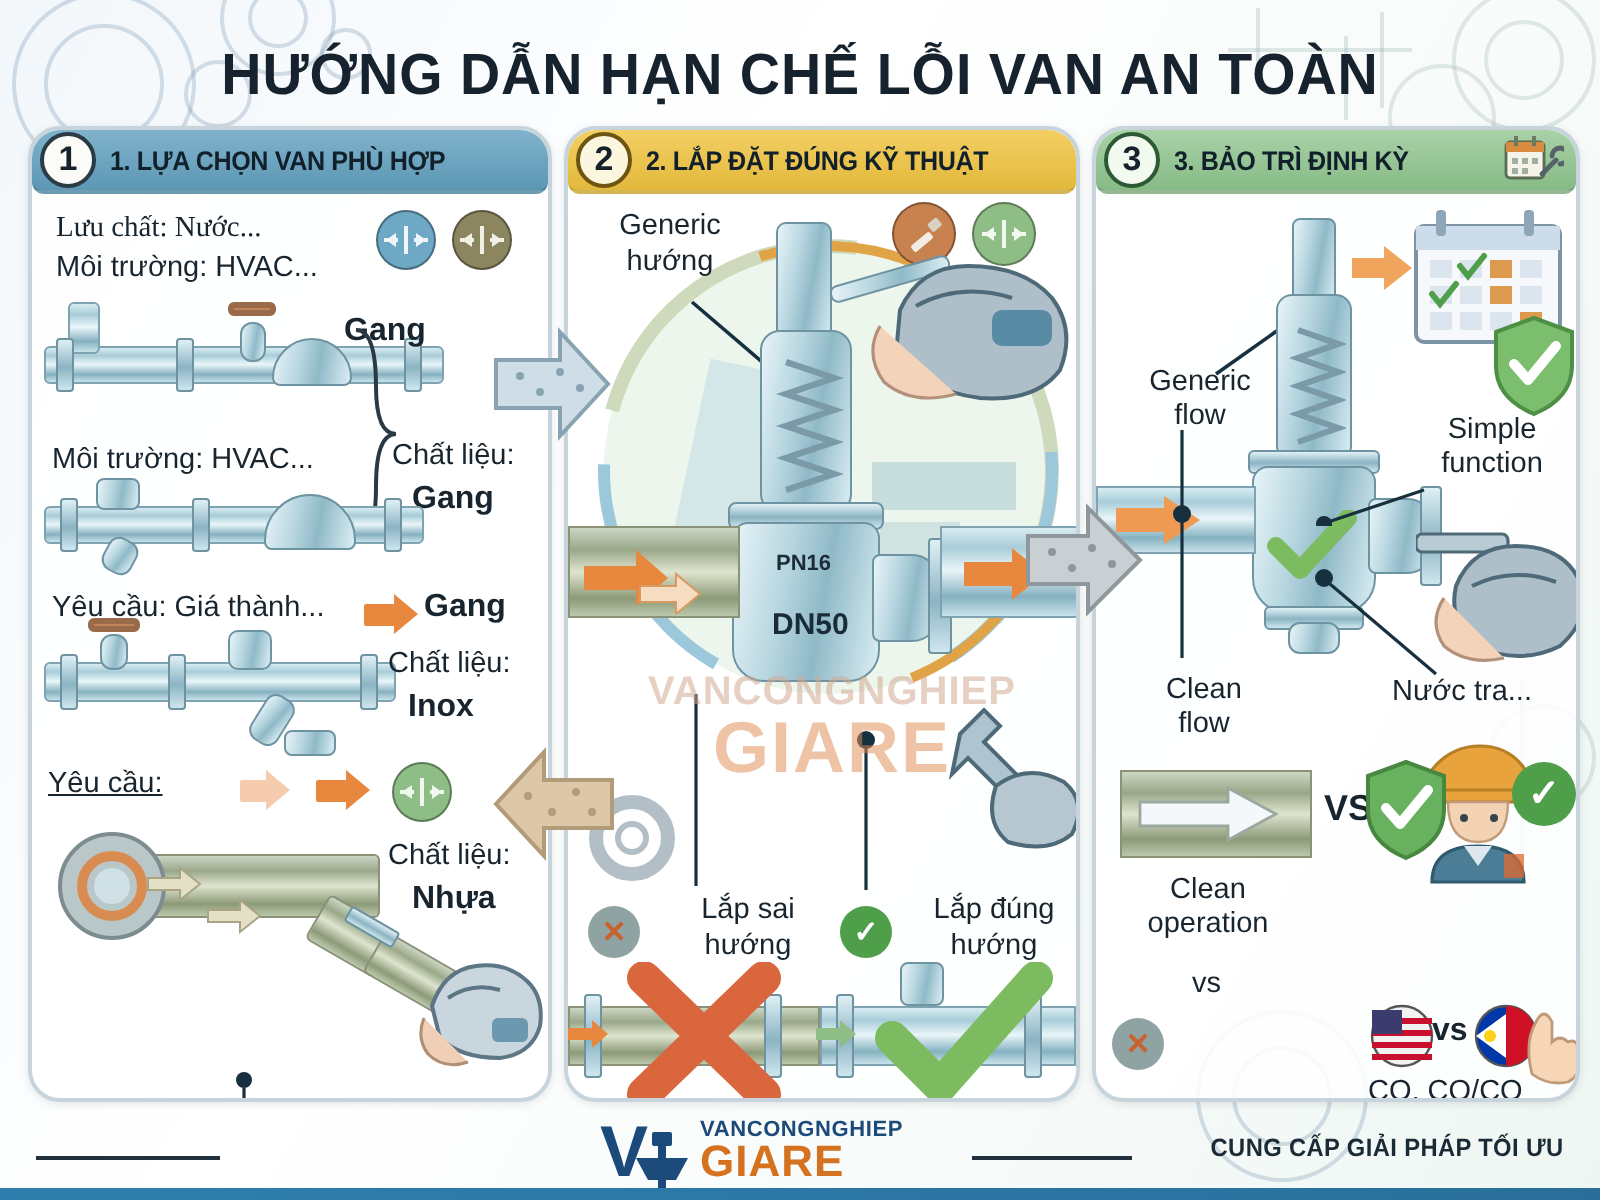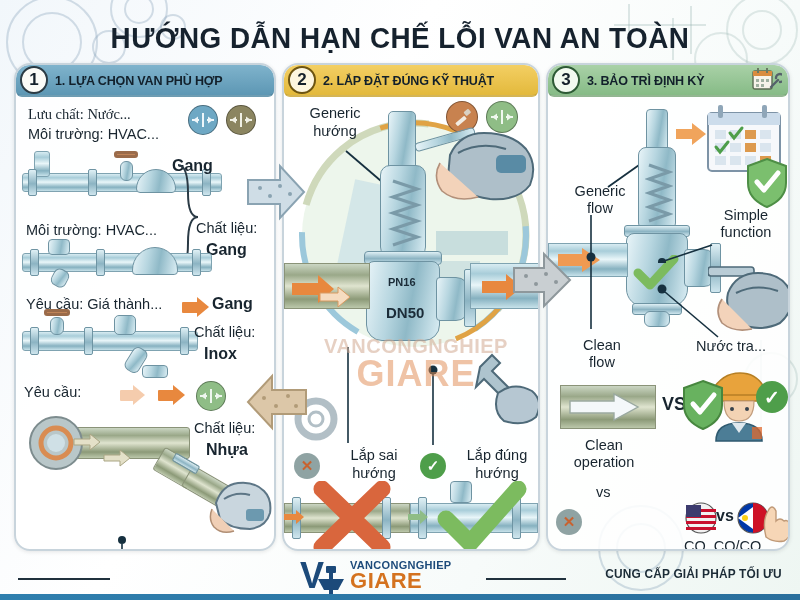--- a/index.html
+++ b/index.html
@@ -272,21 +272,21 @@
       <div class="flange" style="left:164px;top:262px;width:9px;height:28px;"></div>
       <div class="vbody" style="left:34px;top:252px;width:14px;height:18px;"></div>
       <div class="handw" style="left:28px;top:244px;width:26px;height:7px;border-radius:3px;"></div>
       <div class="vbody" style="left:98px;top:250px;width:22px;height:20px;border-radius:5px;"></div>
       <div class="vbody" style="left:112px;top:282px;width:16px;height:26px;transform:rotate(32deg);"></div>
       <div class="vbody" style="left:126px;top:300px;width:26px;height:13px;border-radius:4px;"></div>
     </div>
     <div class="lbl" style="left:178px;top:260px;">Chất liệu:</div>
     <div class="lbl b big" style="left:188px;top:280px;">Inox</div>
 
-    <div class="lbl" style="left:8px;top:320px;">Yêu cầu:</div>
+    <div class="lbl" style="left:8px;top:320px;text-decoration:underline;">Yêu cầu:</div>
 
     <div class="orng-arrow" style="left:104px;top:325px;width:14px;opacity:.42;"></div>
     <div class="orng-arrow" style="left:142px;top:325px;width:16px;"></div>
     <div class="cico green" style="left:180px;top:316px;width:30px;height:30px;">
       <svg width="22" height="14" viewBox="0 0 22 14">
           <rect x="10" y="0" width="2" height="14" fill="#eef6ee"></rect>
           <path d="M1 7 L6 3.5 L6 10.5 Z" fill="#eef6ee"></path>
           <path d="M21 7 L16 3.5 L16 10.5 Z" fill="#eef6ee"></path>
           <rect x="0" y="6" width="7" height="2" fill="#eef6ee"></rect>
           <rect x="15" y="6" width="7" height="2" fill="#eef6ee"></rect>

